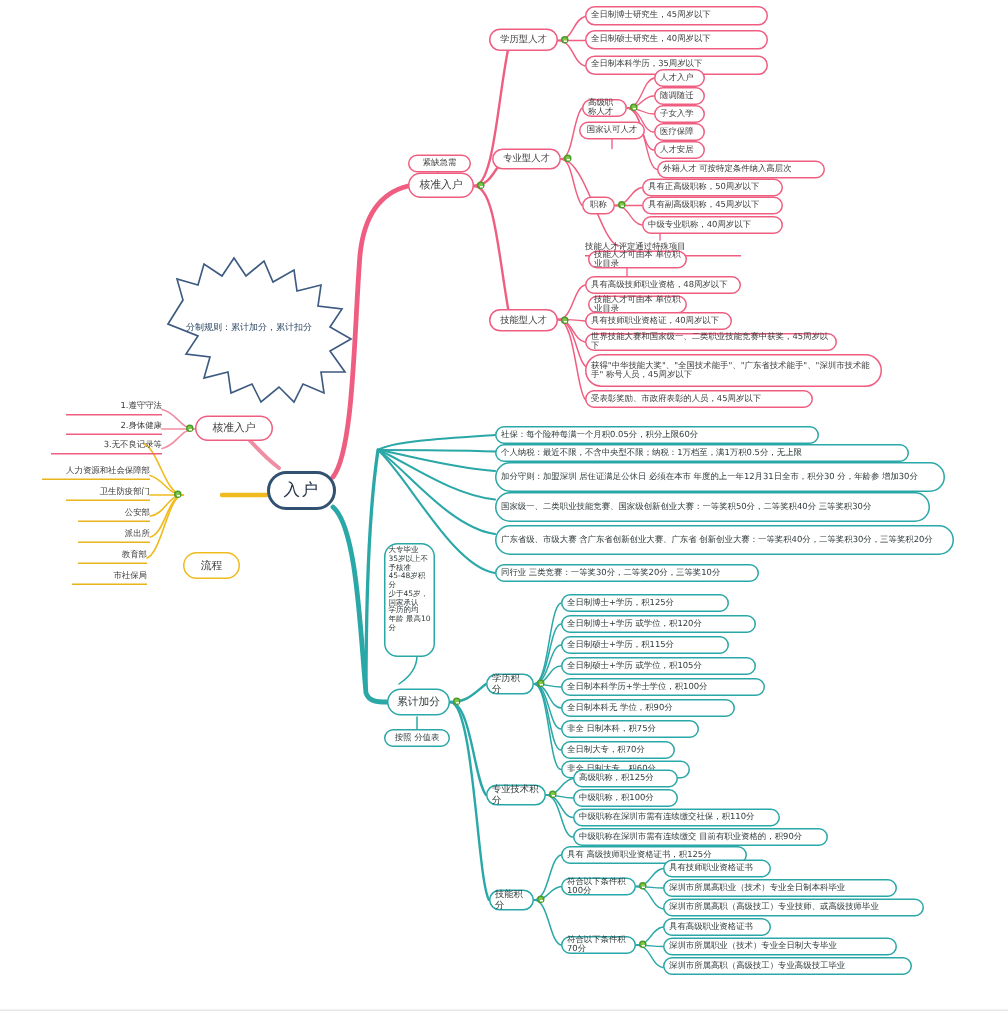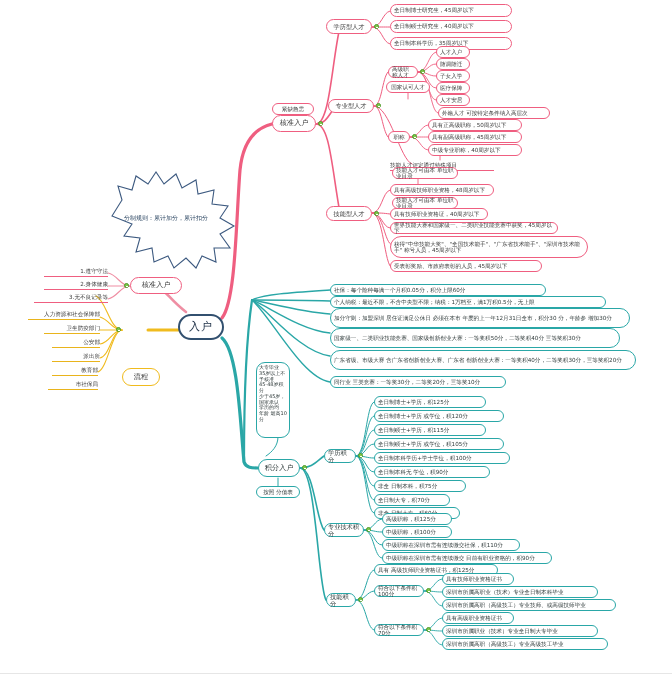--- a/index.html
+++ b/index.html
@@ -229,21 +229,21 @@
   <div class="node nd-box nd-round c-pink pad ctr t-s" style="left:326px;top:206px;width:46px;height:15px;">技能型人才</div>
   <div class="knob" style="left:374px;top:211px;"></div>
   <div class="node nd-box nd-round c-pink pad ctr t-xs" style="left:392px;top:167px;width:66px;height:12px;">技能人才可由本 单位职业目录</div>
   <div class="node nd-box nd-round c-pink pad ctr t-xs" style="left:392px;top:197px;width:66px;height:12px;">技能人才可由本 单位职业目录</div>
   <div class="node nd-box nd-pill c-pink pad t-xs" style="left:390px;top:184px;width:104px;height:12px;">具有高级技师职业资格，48周岁以下</div>
   <div class="node nd-box nd-pill c-pink pad t-xs" style="left:390px;top:208px;width:98px;height:12px;">具有技师职业资格证，40周岁以下</div>
   <div class="node nd-box nd-pill c-pink pad t-xs" style="left:390px;top:222px;width:168px;height:12px;">世界技能大赛和国家级一、二类职业技能竞赛中获奖，45周岁以下</div>
   <div class="node nd-box nd-pill c-pink pad t-xs" style="left:390px;top:236px;width:198px;height:22px;">获得"中华技能大奖"、"全国技术能手"、"广东省技术能手"、"深圳市技术能手" 称号人员，45周岁以下</div>
   <div class="node nd-box nd-pill c-pink pad t-xs" style="left:390px;top:260px;width:152px;height:12px;">受表彰奖励、市政府表彰的人员，45周岁以下</div>
 
-  <div class="node nd-box nd-round c-teal pad ctr t-m" style="left:258px;top:459px;width:42px;height:18px;">积分入户</div>
+  <div class="node nd-box nd-round c-teal pad ctr t-m" style="left:258px;top:459px;width:42px;height:18px;">累计加分</div>
   <div class="knob" style="left:302px;top:465px;"></div>
   <div class="node nd-box nd-round c-teal pad ctr t-xs" style="left:256px;top:486px;width:44px;height:12px;">按照 分值表</div>
   <div class="node nd-box nd-round c-teal t-xxs" style="left:256px;top:362px;width:34px;height:76px;padding:2px 2px;align-items:flex-start;">大专毕业
 35岁以上不
 予核准
 45-48岁积
 分
 少于45岁，
 国家承认
 学历的均

